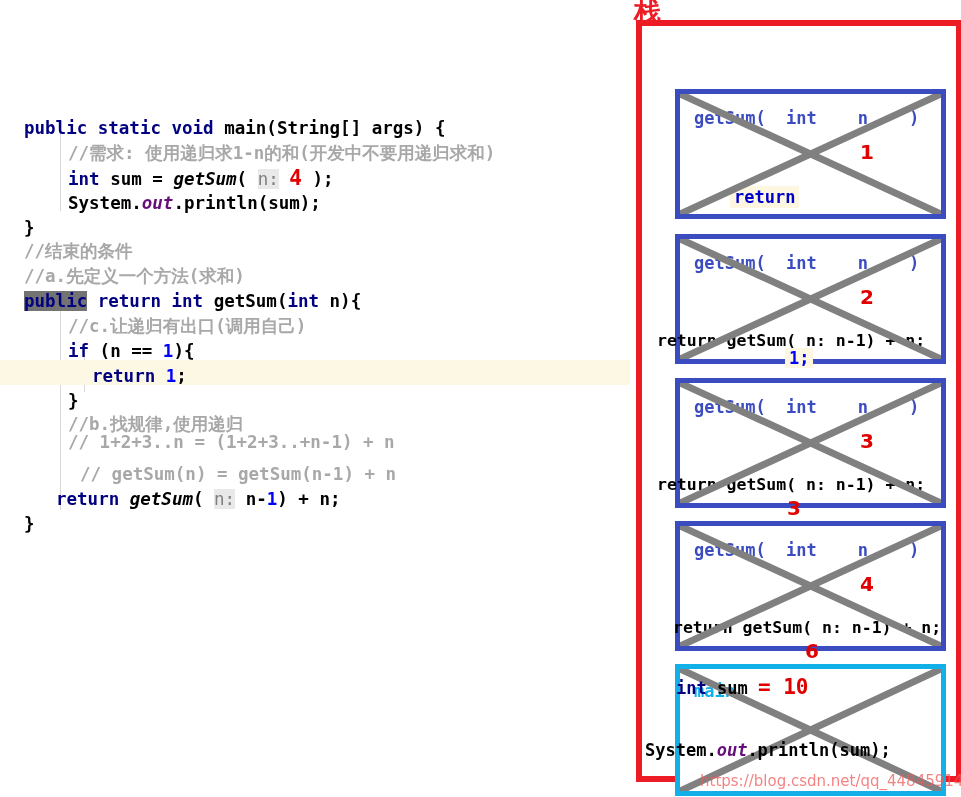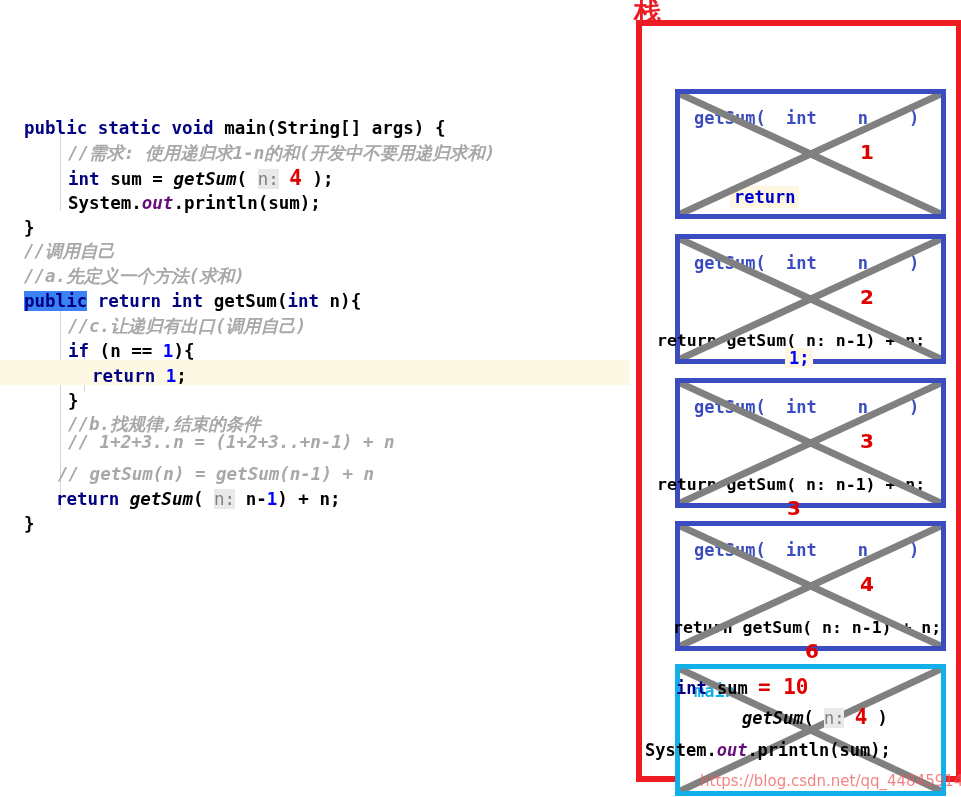--- a/index.html
+++ b/index.html
@@ -26,27 +26,27 @@
     font-size:17.5px;
     line-height:25px;
     white-space:pre;
     color:#000000;
   }
   .kw{color:#000080;font-weight:bold;}
   .plain{color:#000000;font-weight:bold;}
   .num{color:#0000ff;font-weight:bold;}
   .method{color:#000000;font-weight:bold;font-style:italic;}
   .field{color:#660e7a;font-weight:bold;font-style:italic;}
-  .cmt{color:#a8a8a8;font-style:italic;font-weight:bold;}
+  .cmt{color:#a8a8a8;font-weight:bold;}
   .hintparam{background:#e9e9e9;color:#808080;font-weight:normal;}
   .bigred{color:#e00000;font-weight:bold;font-size:21px;}
   .hl-row{
     position:absolute;left:0;width:630px;height:25px;background:#fdf8e4;
   }
-  .hl-word{background:#3b82f6;}
+  .hl-word{background:#737373;}
 
   
   #stack-pane{position:absolute;left:620px;top:0;width:341px;height:797px;}
   #stack-label{
     position:absolute;left:14px;top:-6px;
     font-family:"DejaVu Sans","Liberation Sans",sans-serif;
     font-size:27px;font-weight:bold;color:#ec1c24;
     letter-spacing:0;
   }
   #stack-outer{
@@ -100,31 +100,31 @@
   <div id="code-pane">
     <div id="code-lines">
         <div class="gutter-line" style="top: 133px; height: 78px;"></div>
         <div class="gutter-line" style="top: 305px; height: 205px;"></div>
         <div class="gutter-line" style="left: 84px; top: 356px; height: 36px;"></div>
         <div class="code-line" style="top: 116px; left: 24px;"><span class="kw">public static void </span><span class="plain">main</span><span class="plain">(String[] args) {</span></div>
         <div class="code-line" style="top: 141px; left: 68px;"><span class="cmt">//需求: 使用递归求1-n的和(开发中不要用递归求和)</span></div>
         <div class="code-line" style="top: 166px; left: 68px; text-align: right;"><span class="kw">int </span><span class="plain">sum = </span><span class="method">getSum</span><span class="plain">( </span><span class="hintparam">n:</span><span class="plain"> </span><span class="bigred">4</span><span class="plain"> );</span></div>
         <div class="code-line" style="top: 191px; left: 68px;"><span class="plain">System.</span><span class="field">out</span><span class="plain">.println(sum);</span></div>
         <div class="code-line" style="top: 216px; left: 24px;"><span class="plain">}</span></div>
-        <div class="code-line" style="top: 239px; left: 24px;"><span class="cmt">//调用自己</span></div>
+        <div class="code-line" style="top: 239px; left: 24px;"><span class="cmt">//结束的条件</span></div>
         <div class="code-line" style="top: 264px; left: 24px;"><span class="cmt">//a.先定义一个方法(求和)</span></div>
         <div class="code-line" style="top: 289px; left: 24px;"><span class="kw hl-word">public</span><span class="kw"> return int </span><span class="plain">getSum</span><span class="plain">(</span><span class="kw">int</span><span class="plain"> n){</span></div>
         <div class="code-line" style="top: 314px; left: 68px;"><span class="cmt">//c.让递归有出口(调用自己)</span></div>
         <div class="code-line" style="top: 339px; left: 68px;"><span class="kw">if</span><span class="plain"> (n == </span><span class="num">1</span><span class="plain">){</span></div>
         <div class="hl-row" style="top: 360px;"></div>
         <div class="code-line" style="top: 364px; left: 92px;"><span class="kw">return </span><span class="num">1</span><span class="plain">;</span></div>
         <div class="code-line" style="top: 389px; left: 68px;"><span class="plain">}</span></div>
-        <div class="code-line" style="top: 412px; left: 68px;"><span class="cmt">//b.找规律,结束的条件</span></div>
+        <div class="code-line" style="top: 412px; left: 68px;"><span class="cmt">//b.找规律,使用递归</span></div>
         <div class="code-line" style="top: 430px; left: 68px;"><span class="cmt">// 1+2+3..n = (1+2+3..+n-1) + n</span></div>
-        <div class="code-line" style="top: 462px; left: 58px;"><span class="cmt">// getSum(n) = getSum(n-1) + n</span></div>
+        <div class="code-line" style="top: 462px; left: 80px;"><span class="cmt">// getSum(n) = getSum(n-1) + n</span></div>
         <div class="code-line" style="top: 487px; left: 56px;"><span class="kw">return </span><span class="method">getSum</span><span class="plain">( </span><span class="hintparam">n:</span><span class="plain"> n-</span><span class="num">1</span><span class="plain">) + n;</span></div>
         <div class="code-line" style="top: 512px; left: 24px;"><span class="plain">}</span></div>
       </div>
   </div>
 
   <div id="stack-pane">
     <div id="stack-label">栈</div>
     <div id="stack-outer">
       <div id="frames-host">
           <div class="frame blue" style="left: 33px; top: 63px; width: 271px; height: 130px;">
@@ -172,15 +172,14 @@
               <line x1="0" y1="0" x2="261" y2="122" stroke="#808080" stroke-width="7" stroke-linecap="round"></line>
               <line x1="261" y1="0" x2="0" y2="122" stroke="#808080" stroke-width="7" stroke-linecap="round"></line>
             </svg>
           </div>
         </div>
     </div>
   </div>
 
   <div id="watermark">https://blog.csdn.net/qq_44845914</div>
 <div class="code-line" style="left: 676px; top: 675px; font-size: 17px;"><span class="kw">int </span><span class="plain">sum </span><span class="bigred">= </span><span class="bigred">10</span></div>
-    <div class="code-line" style="left: 742px; top: 705px; font-size: 17px;"><span class="method">getSum</span><span class="plain">( </span><span class="hintparam">n:</span><span class="plain"> </span><span class="bigred">4</span><span class="plain"> )</span></div>
     <div class="code-line" style="left: 645px; top: 738px; font-size: 17px;"><span class="plain">System.</span><span class="field">out</span><span class="plain">.println(sum);</span></div>
   </div>
 
 </body></html>

